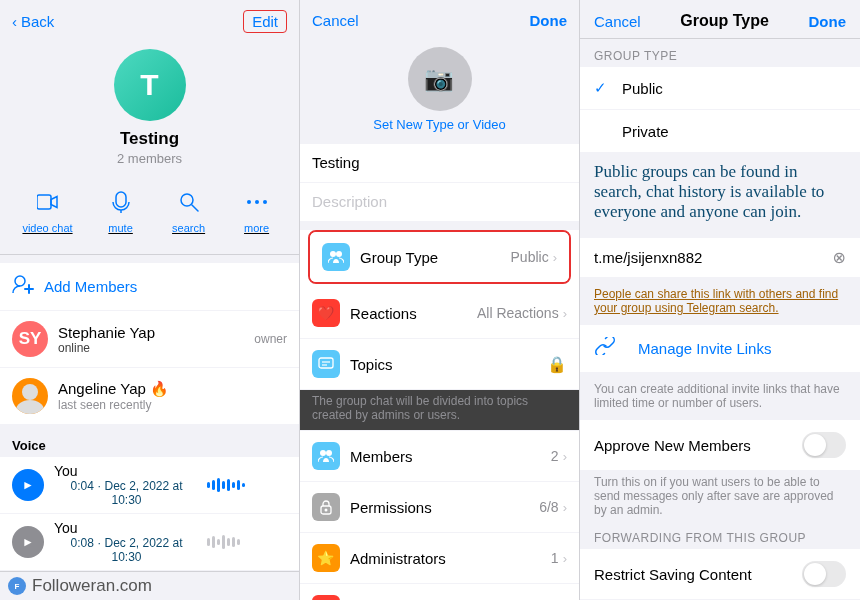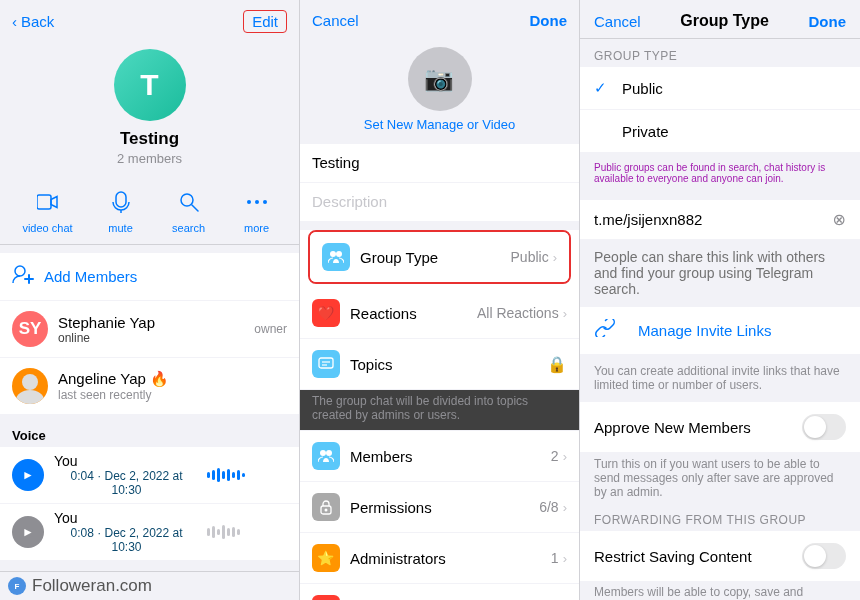--- a/index.html
+++ b/index.html
@@ -71,22 +71,23 @@
     }
     .profile-members {
       font-size: 13px;
       color: #8e8e93;
       margin-top: 2px;
     }
     .action-buttons {
       display: flex;
       justify-content: center;
       gap: 28px;
-      padding: 8px 12px 10px;
+      padding: 8px 12px 20px;
       border-bottom: 1px solid #d1d1d6;
+      text-decoration: underline;
     }
     .action-btn {
       display: flex;
       flex-direction: column;
       align-items: center;
       gap: 4px;
       cursor: pointer;
     }
     .action-icon {
       width: 40px;
@@ -387,23 +388,24 @@
       color: #007aff;
       font-size: 15px;
       margin-right: 10px;
       width: 18px;
     }
     .type-label {
       font-size: 15px;
       color: #000;
     }
     .type-note {
-      font-size: 10px;
-      color: #a21caf;
+      font-size: 17px;
+      color: #0c4a6e;
       padding: 4px 14px 10px;
+      font-family: Liberation Serif, serif;
     }
     .invite-box {
       background: #fff;
       margin: 6px 0;
       padding: 10px 14px;
       display: flex;
       align-items: center;
       border-radius: 0;
     }
     .invite-input {
@@ -413,23 +415,24 @@
       border: none;
       outline: none;
       background: transparent;
     }
     .invite-clear {
       color: #8e8e93;
       font-size: 16px;
       cursor: pointer;
     }
     .invite-note {
-      font-size: 14px;
-      color: #737373;
+      font-size: 12px;
+      color: #a16207;
       padding: 4px 14px 10px;
+      text-decoration: underline;
     }
     .manage-links-row {
       background: #fff;
       display: flex;
       align-items: center;
       padding: 12px 14px;
       cursor: pointer;
       margin-bottom: 6px;
     }
     .manage-links-icon {
@@ -651,21 +654,21 @@
 <div class="middle-panel">
   <div class="middle-header">
     <span class="cancel-btn">Cancel</span>
     <span class="done-btn">Done</span>
   </div>
 
   <div class="photo-section">
     <div class="photo-circle">
       <span>📷</span>
     </div>
-    <span class="set-photo-text">Set New Manage or Video</span>
+    <span class="set-photo-text">Set New Type or Video</span>
   </div>
 
   <div class="input-section">
     <div class="text-input-row">
       <input type="text" value="Testing" style="">
     </div>
     <div class="text-input-row">
       <input type="text" placeholder="Description" style="">
     </div>
   </div>

